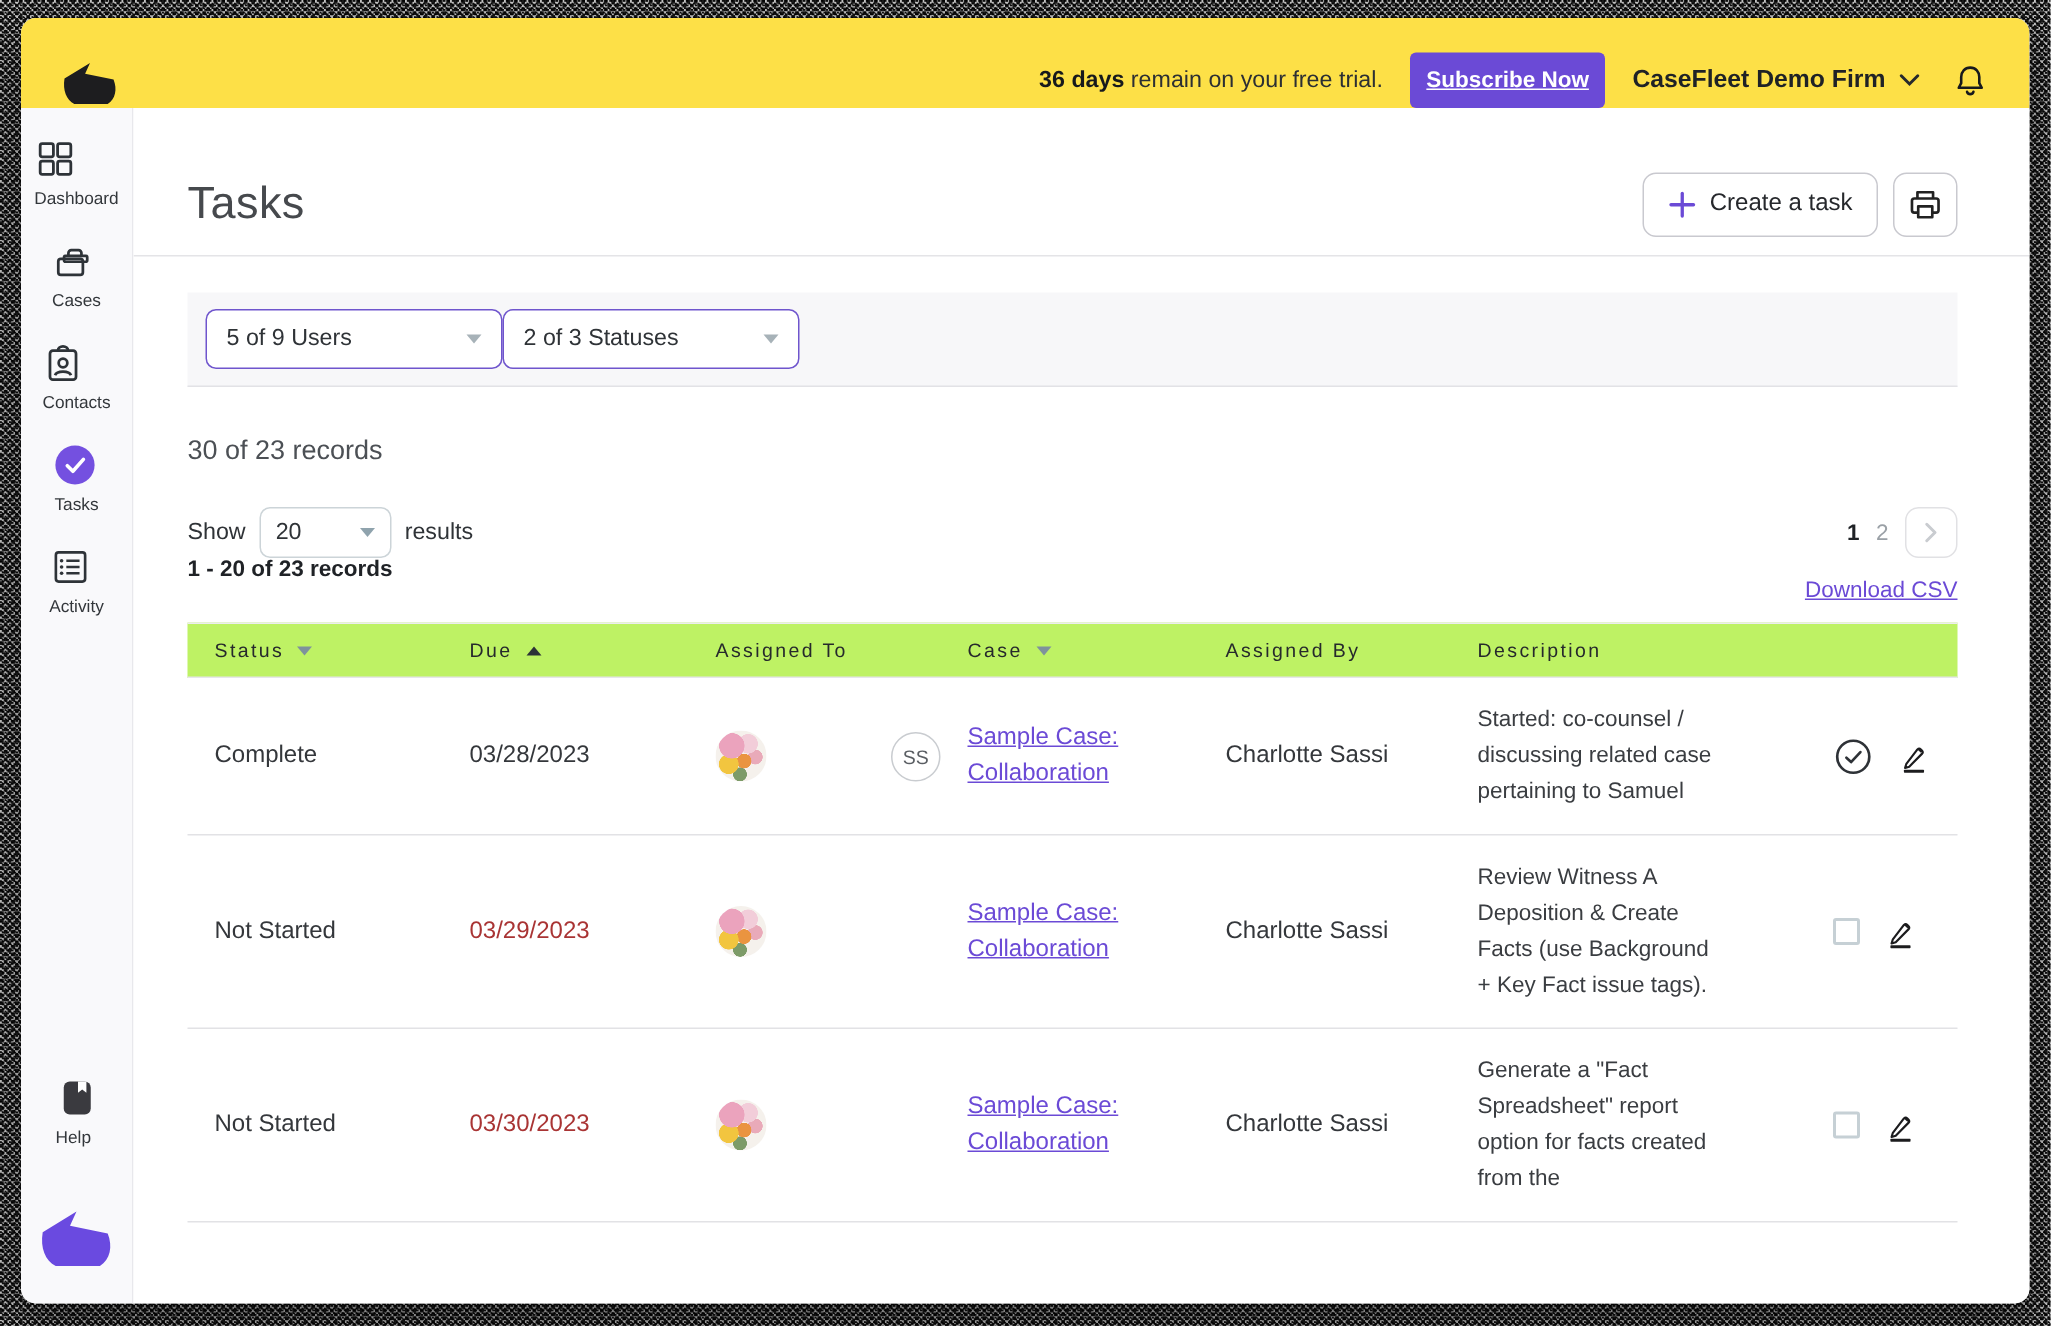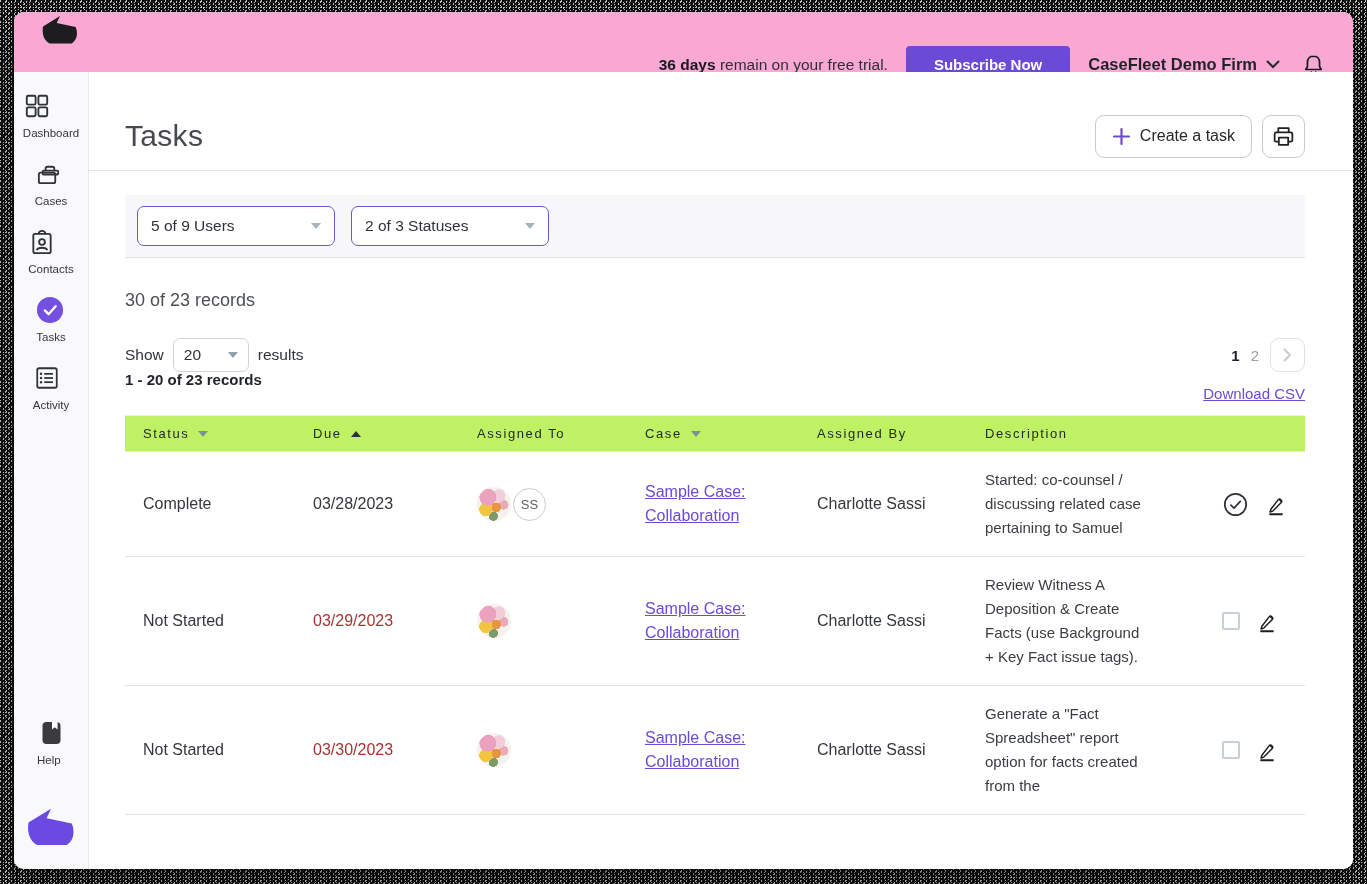--- a/index.html
+++ b/index.html
@@ -12,26 +12,26 @@
     background-size: 5px 5px, 3px 3px;
     background-blend-mode: multiply;
     position:relative;
   }
   .window {
     position:absolute; left:14px; top:12px; width:1339px; height:857px;
     background:#fff; border-radius:10px; overflow:hidden; color:#3b3e42;
     box-shadow:0 12px 34px rgba(0,0,0,.55);
   }
   
-  .topbar { height:60px; display:flex; align-items:flex-start; padding:0 28px 0 26px; background:#f9a8d4;flex-direction:column; }
+  .topbar { height:60px; display:flex; align-items:flex-end; padding:0 28px 0 26px; background:#fde047; }
   .topbar-right { margin-left:auto; display:flex; align-items:center; gap:18px; }
   .trial-text { font-size:15.5px; color:#2c2f33; }
   .trial-text b { font-weight:700; color:#17191c; }
   .subscribe-btn { background:var(--accent); color:#fff; font-weight:700; font-size:15px;
-    border:none; border-radius:4px; padding:10px 28px; cursor:pointer; font-family:inherit; }
+    border:none; border-radius:4px; padding:10px 11px; cursor:pointer; font-family:inherit;text-decoration:underline; }
   .firm { display:flex; align-items:center; gap:9px; font-size:16.5px; font-weight:600; color:#1f2226; cursor:pointer; }
   .bell-btn { background:none; border:none; cursor:pointer; display:flex; margin-left:4px; }
   
   .app-body { display:flex; height:calc(100% - 60px); }
   .sidebar { width:75px; background:#f9f9fb; border-right:1px solid #e8e8ec;
     display:flex; flex-direction:column; align-items:center; padding:20px 0 16px; flex:none; }
   .side-item { display:flex; flex-direction:column; align-items:flex-start; gap:7px; margin-bottom:21px; cursor:pointer; }
   .side-label { font-size:11.5px; color:#33373b; }
   .side-icon { width:28px; height:28px; display:flex; align-items:center; justify-content:center; }
   .help-item { margin-top:auto; }
@@ -41,31 +41,31 @@
   .page-head { display:flex; align-items:center; padding:30px 48px 0 36px; height:98px; }
   .page-title { font-size:30px; font-weight:400; color:#46494d; letter-spacing:.3px; }
   .head-actions { margin-left:auto; display:flex; gap:10px; }
   .create-btn { display:flex; align-items:center; gap:9px; background:#fff; border:1px solid #c9c9cf;
     border-radius:9px; padding:0 16px; height:43px; font-size:16px; color:#26282c; cursor:pointer; font-family:inherit;text-align:right; }
   .print-btn { width:43px; height:43px; border:1px solid #c9c9cf; border-radius:9px; background:#fff;
     cursor:pointer; display:flex; align-items:center; justify-content:center; }
   .head-divider { border-bottom:1px solid #e4e4e7; }
   
   .filter-band { width:1180px; margin:24px 0 0 36px; background:#f7f7f9; border-bottom:1px solid #e2e2e6;
-    padding:11px 12px; display:flex; gap:16px; }
+    padding:11px 12px; display:flex; }
   .filter-select { width:198px; height:40px; border:1px solid #6f55cd; border-radius:7px; background:#fff;
     display:flex; align-items:center; justify-content:space-between; padding:0 13px;
     font-size:15.5px; color:#2f3337; cursor:pointer; }
   .caret-down { width:0; height:0; border-left:5px solid transparent; border-right:5px solid transparent;
     border-top:6px solid #a7b2b8; }
   
   .records-summary { margin:32px 0 0 36px; font-size:18px; color:#4c5055; }
   .controls { width:1180px; margin:26px 0 0 36px; display:flex; align-items:center; height:36px; position:relative; }
   .show-group { display:flex; align-items:center; gap:9px; font-size:15.5px; color:#2f3337; z-index:1; }
-  .show-select { width:76px; height:34px; border:1px solid #ccd4d8; border-radius:7px; background:#fff;
+  .show-select { width:88px; height:34px; border:1px solid #ccd4d8; border-radius:7px; background:#fff;
     display:flex; align-items:center; justify-content:space-between; padding:0 10px; cursor:pointer;
     font-size:15.5px; color:#2f3337; }
   .range-text { position:absolute; left:0; right:0; text-align:left; font-weight:700; font-size:15px; color:#1f2226;margin-top:48px; }
   .pagination { margin-left:auto; display:flex; align-items:center; gap:11px; z-index:1; }
   .page-num { font-size:15px; color:#9aa0a6; cursor:pointer; }
   .page-num.current { color:#1f2226; font-weight:700; cursor:default; }
   .next-btn { width:35px; height:34px; border:1px solid #e1e1e4; border-radius:9px; background:#fff;
     display:flex; align-items:center; justify-content:center; cursor:pointer; }
   .csv-row { width:1180px; margin:12px 0 0 36px; text-align:right; }
   .csv-link { color:var(--accent); font-size:15px; font-weight:500; text-decoration:underline; cursor:pointer; }
@@ -79,21 +79,21 @@
   .tri-filter { width:0; height:0; border-left:5px solid transparent; border-right:5px solid transparent;
     border-top:6px solid #7e929c; }
   .tri-sort-up { width:0; height:0; border-left:5px solid transparent; border-right:5px solid transparent;
     border-bottom:6px solid #2d3237; }
   .trow { border-bottom:1px solid #e2e2e5; align-items:center; padding:16px 0; }
   .td { padding-left:18px; font-size:16px; color:#34373b; }
   .td-due.overdue { color:var(--overdue); }
   .case-link { color:var(--accent); text-decoration:underline; font-size:16px; line-height:24px;
     display:inline-block; width:118px; cursor:pointer; }
   .desc { font-size:15px; line-height:24px; color:#3a3d41; width:158px; }
-  .assignees { display:flex; align-items:center; }
+  .assignees { display:flex; align-items:center;justify-content:space-between; }
   .avatar-photo { width:34px; height:34px; border-radius:50%; flex:none;
     background:
       radial-gradient(circle at 32% 30%, #eba3bd 0 25%, transparent 26%),
       radial-gradient(circle at 64% 26%, #f2cdd9 0 19%, transparent 20%),
       radial-gradient(circle at 26% 66%, #f2c53f 0 19%, transparent 20%),
       radial-gradient(circle at 56% 60%, #ea9440 0 17%, transparent 18%),
       radial-gradient(circle at 78% 52%, #e9aab9 0 15%, transparent 16%),
       radial-gradient(circle at 48% 86%, #7d9b68 0 13%, transparent 14%),
       #f5f1ec; }
   .avatar-initials { width:33px; height:33px; border-radius:50%; background:#fff; border:1px solid #c9ccd0;

